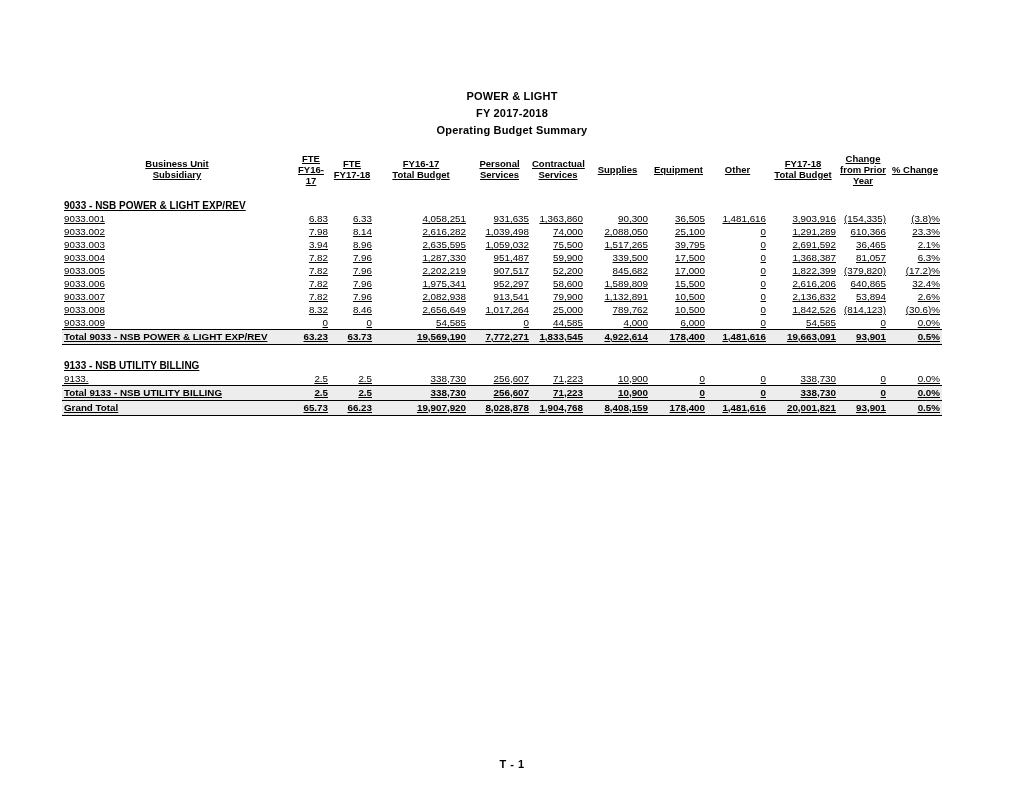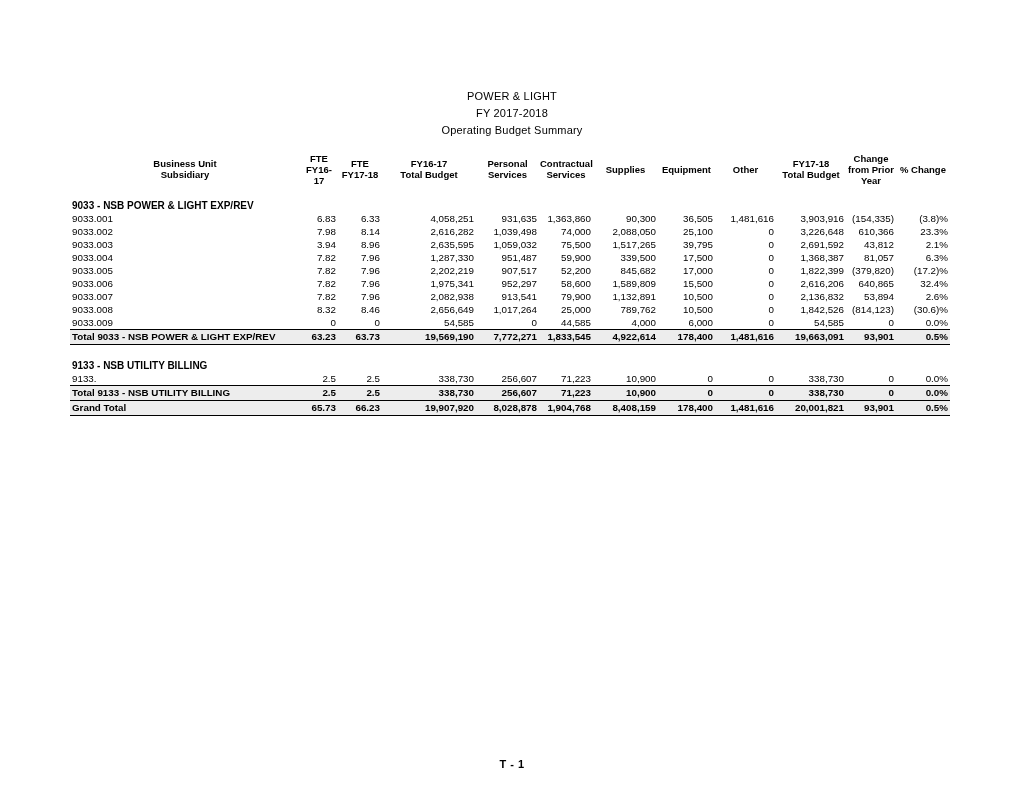--- a/index.html
+++ b/index.html
@@ -21,32 +21,33 @@
     width: 1024px;
     height: 791px;
     overflow: hidden;
   }
   .title-block {
     padding-top: 88px;
     text-align: center;
   }
   .title-line {
     font-size: 11px;
-    font-weight: normal;
+    font-weight: bold;
     line-height: 17px;
     letter-spacing: 0.2px;
   }
   table.budget-table {
     position: absolute;
-    left: 70px;
+    left: 62px;
     top: 150px;
     width: 880px;
     border-collapse: collapse;
     table-layout: fixed;
     font-size: 10px;
+    text-decoration: underline;
   }
   .budget-table th {
     font-size: 9.5px;
     font-weight: bold;
     white-space: pre-line;
     text-align: center;
     vertical-align: middle;
     height: 44px;
     padding: 0 1px 6px 1px;
     line-height: 11px;
@@ -168,36 +169,36 @@
         <tr class="data-row">
           <td class="cell-first">9033.002</td>
           <td class="cell-num">7.98</td>
           <td class="cell-num">8.14</td>
           <td class="cell-num">2,616,282</td>
           <td class="cell-num">1,039,498</td>
           <td class="cell-num">74,000</td>
           <td class="cell-num">2,088,050</td>
           <td class="cell-num">25,100</td>
           <td class="cell-num">0</td>
-          <td class="cell-num">3,226,648</td>
+          <td class="cell-num">1,291,289</td>
           <td class="cell-num">610,366</td>
           <td class="cell-num">23.3%</td>
         </tr>
         <tr class="data-row">
           <td class="cell-first">9033.003</td>
           <td class="cell-num">3.94</td>
           <td class="cell-num">8.96</td>
           <td class="cell-num">2,635,595</td>
           <td class="cell-num">1,059,032</td>
           <td class="cell-num">75,500</td>
           <td class="cell-num">1,517,265</td>
           <td class="cell-num">39,795</td>
           <td class="cell-num">0</td>
           <td class="cell-num">2,691,592</td>
-          <td class="cell-num">43,812</td>
+          <td class="cell-num">36,465</td>
           <td class="cell-num">2.1%</td>
         </tr>
         <tr class="data-row">
           <td class="cell-first">9033.004</td>
           <td class="cell-num">7.82</td>
           <td class="cell-num">7.96</td>
           <td class="cell-num">1,287,330</td>
           <td class="cell-num">951,487</td>
           <td class="cell-num">59,900</td>
           <td class="cell-num">339,500</td>

